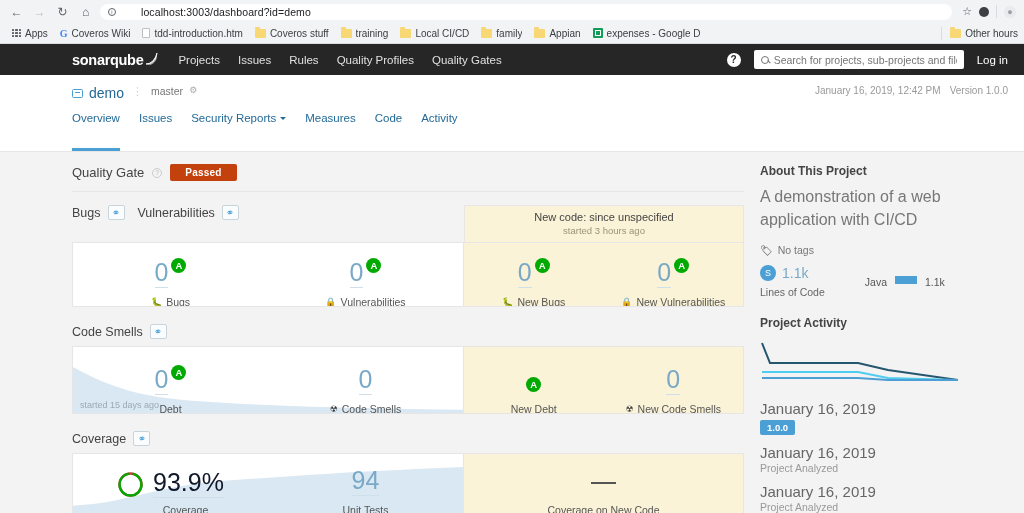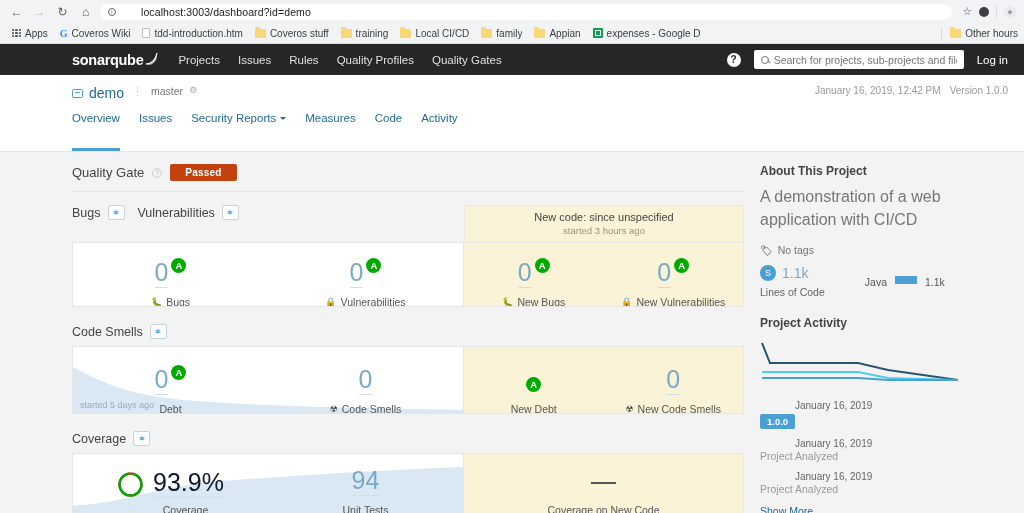--- a/index.html
+++ b/index.html
@@ -192,21 +192,21 @@
   .size-badge {
     width:16px;height:16px;border-radius:50%;background:#4b9fd5;color:#fff;
     display:flex;align-items:center;justify-content:center;font-size:9px;
   }
   .loc-num { font-size:14px; color:#79a9c7; font-weight:300; }
   .loc-lbl { font-size:10.5px; color:#666; margin-top:5px; }
   .lang-row { display:flex; align-items:flex-start; gap:8px; font-size:10.5px; color:#555; }
   .lang-bar { width:22px; height:8px; background:#4b9fd5; }
   .side-sep { height:1px; background:#e0e0e0; margin:14px 0 12px; }
   .act-item { margin-bottom:9px; }
-  .act-date { font-size:10px; color:#666;margin-left:35px; }
+  .act-date { font-size:15px; color:#666; }
   .act-sub { font-size:10.5px; color:#999; margin-top:1px; }
   .ver-badge { display:inline-block; background:#4b9fd5; color:#fff; font-size:9.5px; font-weight:bold; padding:2px 7px; border-radius:2px; margin-top:3px;}
   .show-more { font-size:10.5px; color:#236a97; text-decoration:none; }
 </style>
 </head>
 <body>
 
 <div class="browser-chrome">
 
   <div class="urlbar-row">
@@ -457,21 +457,21 @@
             <div class="measure">
               <div class="mval-row">
                 <span class="mval">0</span>
               </div>
               <div class="mlabel">
                 <span class="mglyph">☢</span>
                 <span>Code Smells</span>
               </div>
             </div>
           </div>
-          <span class="started-note">started 5 days ago</span>
+          <span class="started-note">started 15 days ago</span>
         </div>
         <div class="panel-right" style="height:68px;">
           <div class="measures" style="height:68px;padding-top:12px;">
             <div class="measure">
               <div class="mval-row">
                 <span class="rating">A</span>
               </div>
               <div class="mlabel" style="margin-top:11px;">
                 <span>New Debt</span>
               </div>

